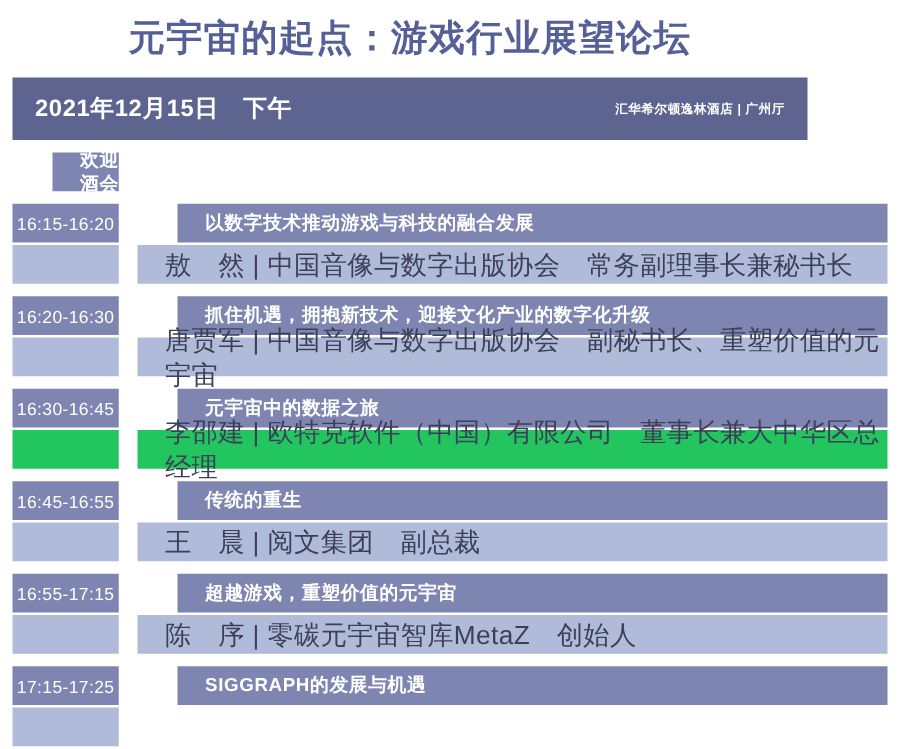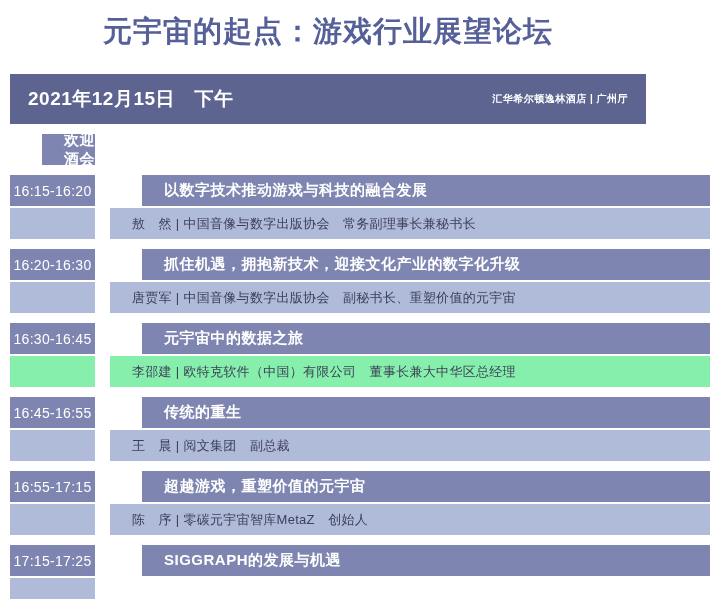--- a/index.html
+++ b/index.html
@@ -16,21 +16,21 @@
     height: 46px;
     text-align: center;
     font-size: 29px;
     font-weight: bold;
     color: #566098;
     letter-spacing: 1px;
     line-height: 42px;
   }
 
   .header-bar {
-    margin-top: 18px;
+    margin-top: 6px;
     height: 50px;
     background: #5d6490;
     display: flex;
     justify-content: space-between;
     align-items: center;
     padding: 0 18px;
     color: #ffffff;
   }
   .header-date { font-size: 19px; font-weight: bold; letter-spacing: 0.5px; }
   .header-venue { font-size: 10px; font-weight: bold; letter-spacing: 0.5px; }
@@ -39,39 +39,39 @@
     margin-top: 10px;
     display: grid;
     grid-template-columns: 85px 600px;
     grid-auto-rows: 31px;
     column-gap: 15px;
     row-gap: 2px;
   }
   .cell { display: flex; align-items: center; }
   .cell.slate { background: #7d85b0; }
   .cell.tint  { background: #b0bbd9; }
-  .block.lavender .cell.tint { background: #86efac; }
+  .block.lavender .cell.tint { background: #22c55e; }
 
   .time-cell {
     justify-content: center;
     color: #ffffff;
     font-size: 14px;
     letter-spacing: 0.3px;
   }
   .title-cell {
     color: #ffffff;
     font-size: 15px;
     font-weight: bold;
     padding-left: 22px;
     letter-spacing: 0.5px;
     margin-left: 32px;
   }
   .speaker-cell {
     color: #3c3f58;
-    font-size: 13px;
+    font-size: 21px;
     padding-left: 22px;
     letter-spacing: 0.3px;
   }
 </style>
 </head>
 <body>
 
 <div class="page">
 
   <div class="main-title">元宇宙的起点：游戏行业展望论坛</div>

